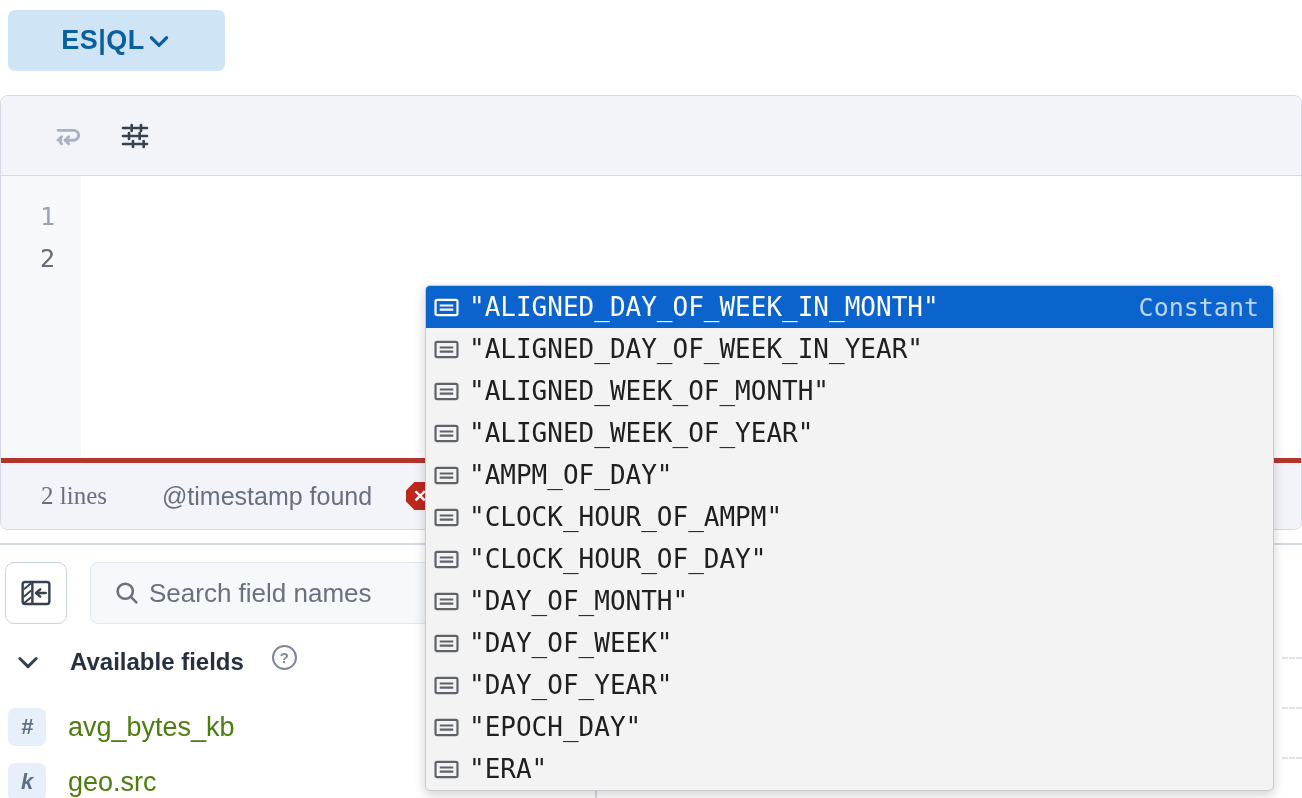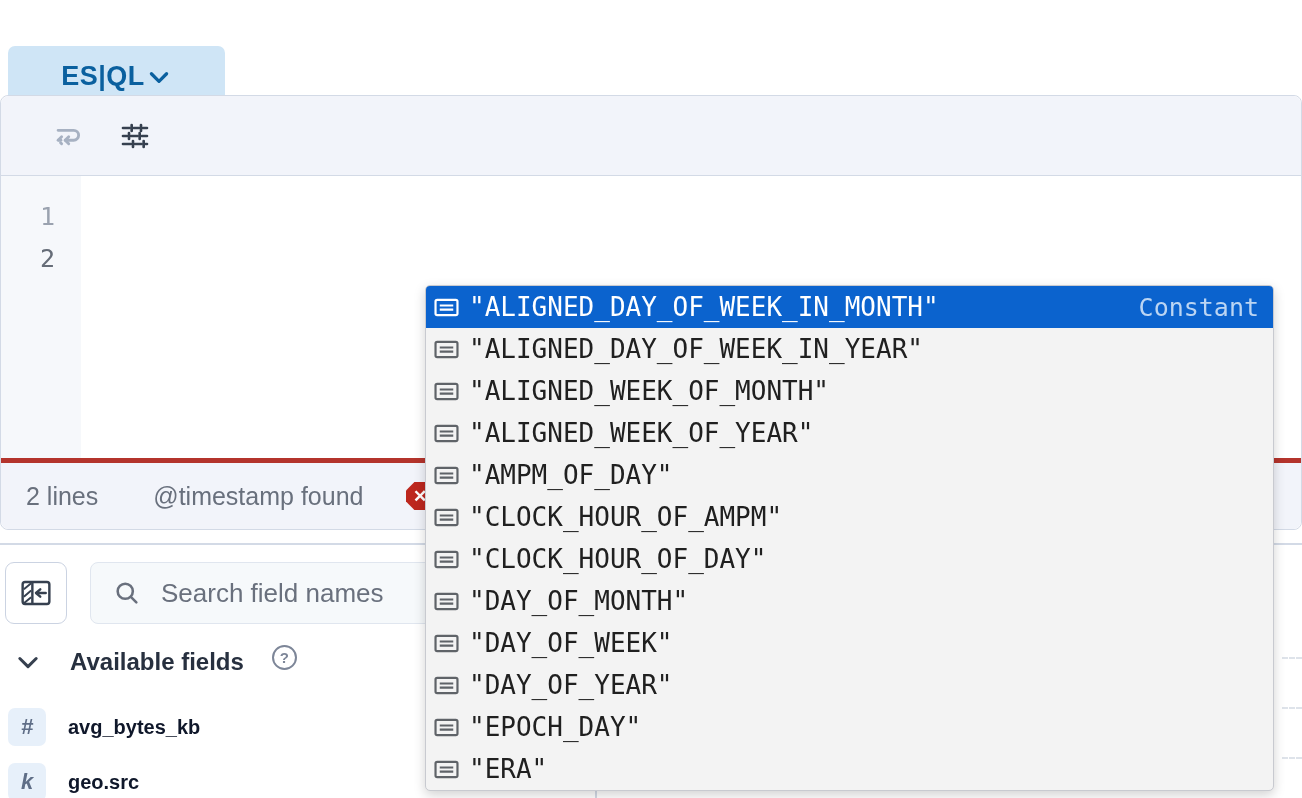--- a/index.html
+++ b/index.html
@@ -22,21 +22,21 @@
     --field-badge-text:#5f6e87;
   }
   *{margin:0;padding:0;box-sizing:border-box;}
   html,body{width:1302px;height:798px;background:#ffffff;overflow:hidden;
     font-family:"Liberation Sans",sans-serif;}
   .mono{font-family:"DejaVu Sans Mono",monospace;}
 
   
   #esql-chip{position:absolute;left:8px;top:10px;width:217px;height:61px;
     background:var(--esql-chip-bg);border-radius:7px;display:flex;align-items:center;
-    justify-content:center;gap:1px;cursor:pointer;margin-top:36px;}
+    justify-content:center;gap:1px;cursor:pointer;}
   #esql-chip .chip-label{color:var(--esql-chip-text);font-weight:bold;font-size:27px;letter-spacing:.5px;}
   #esql-chip svg{stroke:var(--esql-chip-text);}
 
   
   #editor-panel{position:absolute;left:0;top:95px;width:1302px;
     border:1px solid var(--border-gray);border-radius:8px;background:#fff;}
   .toolbar{height:80px;background:var(--panel-gray);border-bottom:1px solid var(--border-gray);
     border-radius:8px 8px 0 0;display:flex;align-items:center;padding-left:50px;gap:34px;}
   .tb-icon{display:flex;align-items:center;justify-content:center;}
   .code-area{position:relative;height:282px;background:#fff;}
@@ -46,49 +46,49 @@
   .ln{width:80px;text-align:right;padding-right:26px;font-size:25px;color:#9aa2af;}
   .code-row.active .ln{color:#666d78;}
   .code-text{padding-left:10px;color:var(--code-text);}
   .kw{color:var(--keyword-purple);}
   .err-fn{color:var(--error-token);text-decoration:underline;text-decoration-style:wavy;
     text-decoration-color:var(--squiggle-red);text-decoration-thickness:2px;text-underline-offset:6px;}
   .cursor{display:inline-block;width:3px;height:32px;background:#15161a;vertical-align:-6px;margin:0 -1.5px;}
   .red-line{height:5px;background:var(--danger-red);}
   .status-bar{position:relative;height:66px;background:var(--panel-gray);
     border-radius:0 0 8px 8px;display:flex;align-items:center;font-size:25px;color:var(--muted-text);}
-  .status-lines{margin-left:25px;}
+  .status-lines{margin-left:40px;font-family:Liberation Serif, serif;}
   .status-timestamp{margin-left:55px;}
   .err-octagon{position:absolute;left:405px;top:19px;width:28px;height:28px;background:#bd271e;
     clip-path:polygon(30% 0,70% 0,100% 30%,100% 70%,70% 100%,30% 100%,0 70%,0 30%);
     color:#fff;font-size:17px;font-weight:bold;display:flex;align-items:center;justify-content:center;}
 
   
   #section-divider{position:absolute;left:0;top:543px;width:1302px;height:2px;background:var(--border-gray);}
   #v-divider{position:absolute;left:595px;top:545px;width:2px;height:253px;background:var(--border-gray);}
   .dash-stub{position:absolute;left:1282px;width:20px;border-top:2px dashed #dee3ea;}
 
   #collapse-btn{position:absolute;left:5px;top:562px;width:62px;height:62px;background:#fff;
     border:1px solid #cbd3e2;border-radius:9px;display:flex;align-items:center;justify-content:center;cursor:pointer;}
   #search-box{position:absolute;left:90px;top:562px;width:497px;height:62px;background:#f6f9fb;
-    border:1px solid #e0e6ef;border-radius:8px;display:flex;align-items:center;padding-left:22px;gap:20px;}
+    border:1px solid #e0e6ef;border-radius:8px;display:flex;align-items:center;padding-left:22px;gap:8px;}
   #search-box input{border:none;outline:none;background:transparent;font-size:26px;width:380px;
     color:#343741;font-family:"Liberation Sans",sans-serif;}
   #search-box input::placeholder{color:var(--muted-text);opacity:1;}
 
   #fields-header{position:absolute;left:14px;top:648px;display:flex;align-items:center;gap:28px;cursor:pointer;}
   #fields-header .hdr-title{font-size:24px;font-weight:bold;color:#27303f;}
   .help-circle{width:25px;height:25px;border:2px solid #7d8698;border-radius:50%;color:#7d8698;
     font-size:15px;font-weight:bold;display:flex;align-items:center;justify-content:center;margin-top:-10px;}
 
   .field-row{position:absolute;left:8px;display:flex;align-items:center;gap:22px;cursor:pointer;}
   .field-badge{width:38px;height:38px;background:var(--field-badge-bg);border-radius:7px;
     color:var(--field-badge-text);font-style:italic;font-weight:bold;font-size:22px;
     display:flex;align-items:center;justify-content:center;}
-  .field-name{font-size:20px;color:#0f172a;font-weight:bold;}
+  .field-name{font-size:27px;color:#4d7c0f;}
 
   
   #suggest{position:absolute;left:425px;top:285px;width:849px;height:506px;background:var(--suggest-bg);
     border:1px solid var(--suggest-border);border-radius:5px;box-shadow:0 4px 12px rgba(0,0,0,.18);
     overflow:hidden;z-index:10;}
   .s-row{height:42px;display:flex;align-items:center;padding:0 14px 0 7px;gap:9px;cursor:pointer;
     color:#55585c;}
   .s-row .s-label{font-size:26px;color:var(--suggest-text);white-space:pre;}
   .s-row.selected{background:var(--accent-blue);color:#fff;}
   .s-row.selected .s-label{color:#fff;}

